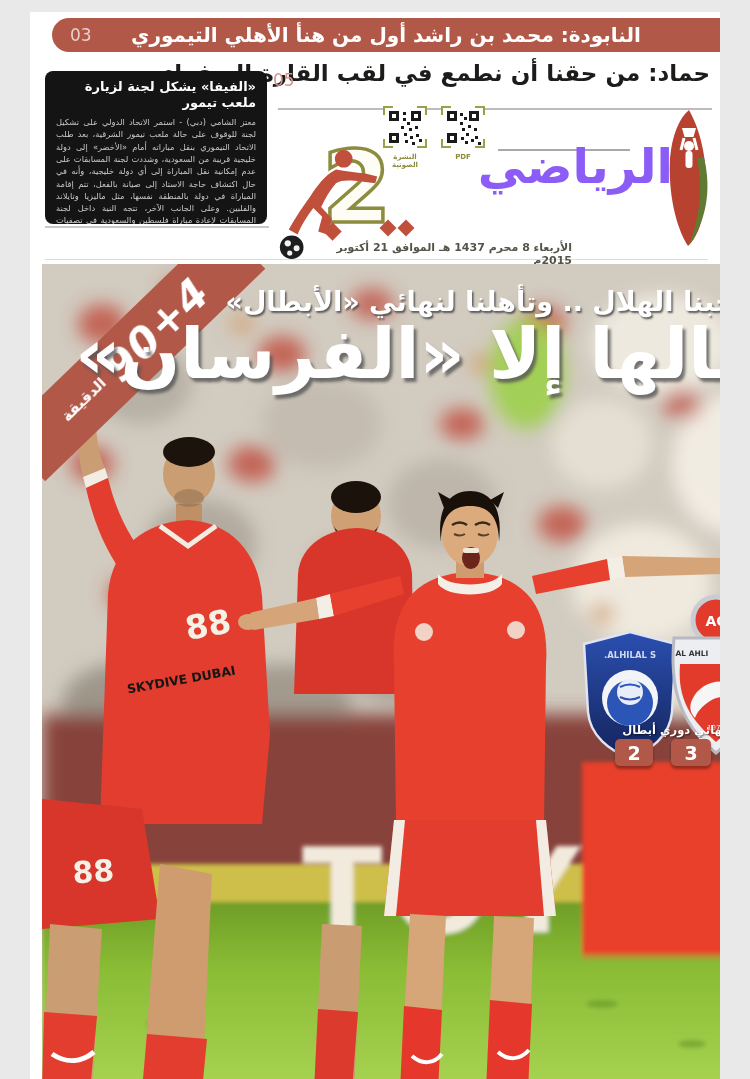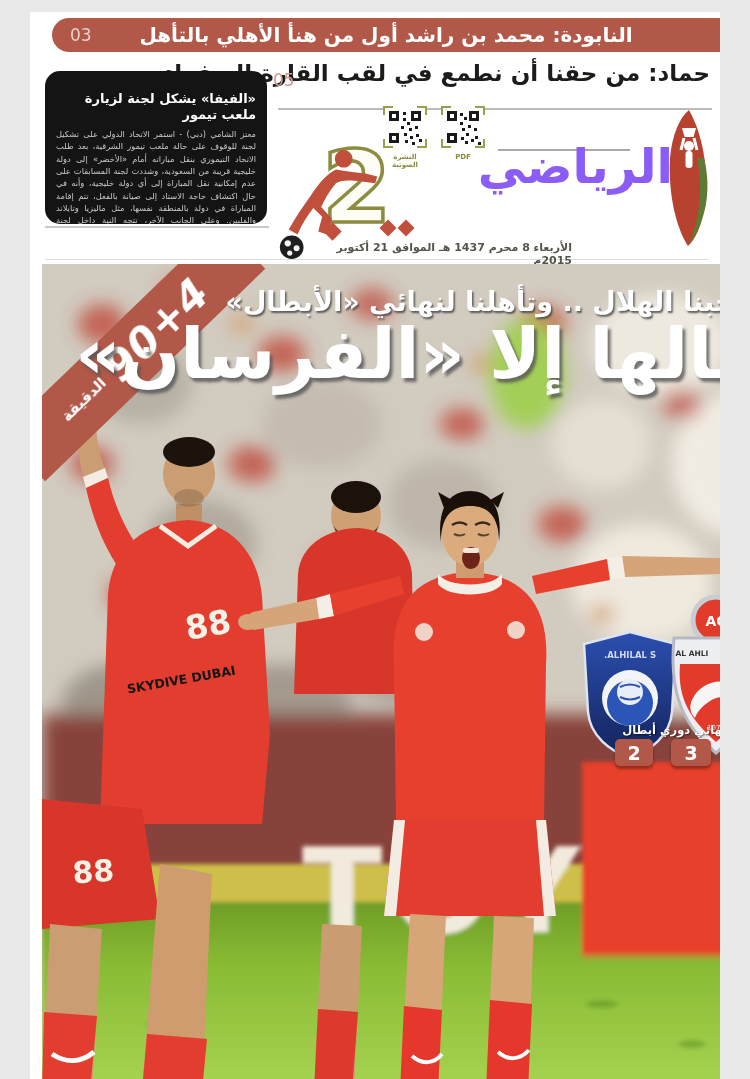--- a/index.html
+++ b/index.html
@@ -7,21 +7,21 @@
         font-family:"DejaVu Sans",sans-serif;direction:rtl;margin:12px auto;}
   
   .top-banner{position:absolute;left:22px;right:0;top:6px;height:34px;background:#b25848;
               border-radius:18px 0 0 18px;display:flex;align-items:center;}
   .banner-text{flex:1;text-align:center;color:#fff;font-weight:bold;font-size:20px;line-height:34px;}
   .banner-num{position:absolute;left:18px;top:7px;color:rgba(255,255,255,.72);font-size:17px;direction:ltr;}
   .second-banner{position:absolute;top:48px;right:10px;font-size:23px;font-weight:bold;color:#1c1c1a;}
   .num05{position:absolute;top:58px;left:243px;color:#d4958a;font-size:17px;direction:ltr;}
   
   .article-box{position:absolute;left:15px;top:59px;width:222px;height:153px;background:#141414;
-               border-radius:15px;padding:20px 11px;box-sizing:border-box;overflow:hidden;}
+               border-radius:8px;padding:8px 11px;box-sizing:border-box;overflow:hidden;}
   .article-box h3{margin:0 0 6px;font-size:13px;color:#fdfdfd;text-align:right;line-height:1.2;}
   .article-box p{margin:0;font-size:8.3px;line-height:1.48;color:#c7c7c7;text-align:justify;}
   
   .rule-top{position:absolute;top:96px;left:248px;right:8px;height:2px;background:#bcbcbc;}
   .rule-left{position:absolute;top:214px;left:15px;width:224px;height:2px;background:#c8c8c8;}
   .rule-date{position:absolute;top:247px;left:15px;right:12px;height:1px;background:#dcdcdc;}
   
   .mast-red{position:absolute;top:92px;right:57px;font-size:42px;font-weight:bold;color:#c23b2d;line-height:1;}
   .mast-underline{position:absolute;top:137px;left:468px;width:132px;height:2px;background:#a9a9a9;}
   .mast-olive{position:absolute;top:130px;right:47px;font-size:48px;font-weight:bold;color:#8b5cf6;line-height:1;}
@@ -58,21 +58,21 @@
   .score-hilal{left:573px;width:38px;}
   .score-ahli{left:629px;width:40px;}
 </style>
 </head>
 <body>
 
 <div class="page">
 
   <div class="top-banner">
     <span class="banner-num">03</span>
-    <span class="banner-text">النابودة: محمد بن راشد أول من هنأ الأهلي بالتأهل</span>
+    <span class="banner-text">النابودة: محمد بن راشد أول من هنأ الأهلي التيموري</span>
   </div>
 
   <div class="second-banner">حماد: من حقنا أن نطمع في لقب القارة الصفراء</div>
   <div class="num05">05</div>
 
   <div class="article-box">
     <h3>«الفيفا» يشكل لجنة لزيارة ملعب تيمور</h3>
     <p>معتز الشامي (دبي) - استمر الاتحاد الدولي على تشكيل لجنة للوقوف على حالة ملعب تيمور الشرقية، بعد طلب الاتحاد التيموري بنقل مباراته أمام «الأخضر» إلى دولة خليجية قريبة من السعودية، وشددت لجنة المسابقات على عدم إمكانية نقل المباراة إلى أي دولة خليجية، وأنه في حال اكتشاف حاجة الاستاد إلى صيانة بالفعل، تتم إقامة المباراة في دولة بالمنطقة نفسها، مثل ماليزيا وتايلاند والفلبين. وعلى الجانب الآخر، تتجه النية داخل لجنة المسابقات لإعادة مباراة فلسطين والسعودية في تصفيات المونديال إلى رام الله، بعد الاقتناع بوجهة نظر الجانب الفلسطيني لعدم إقامة اللقاء إلى ملعب محايد تمسكاً بمبدأ تكافؤ الفرص في المجموعة.</p>
   </div>
 

